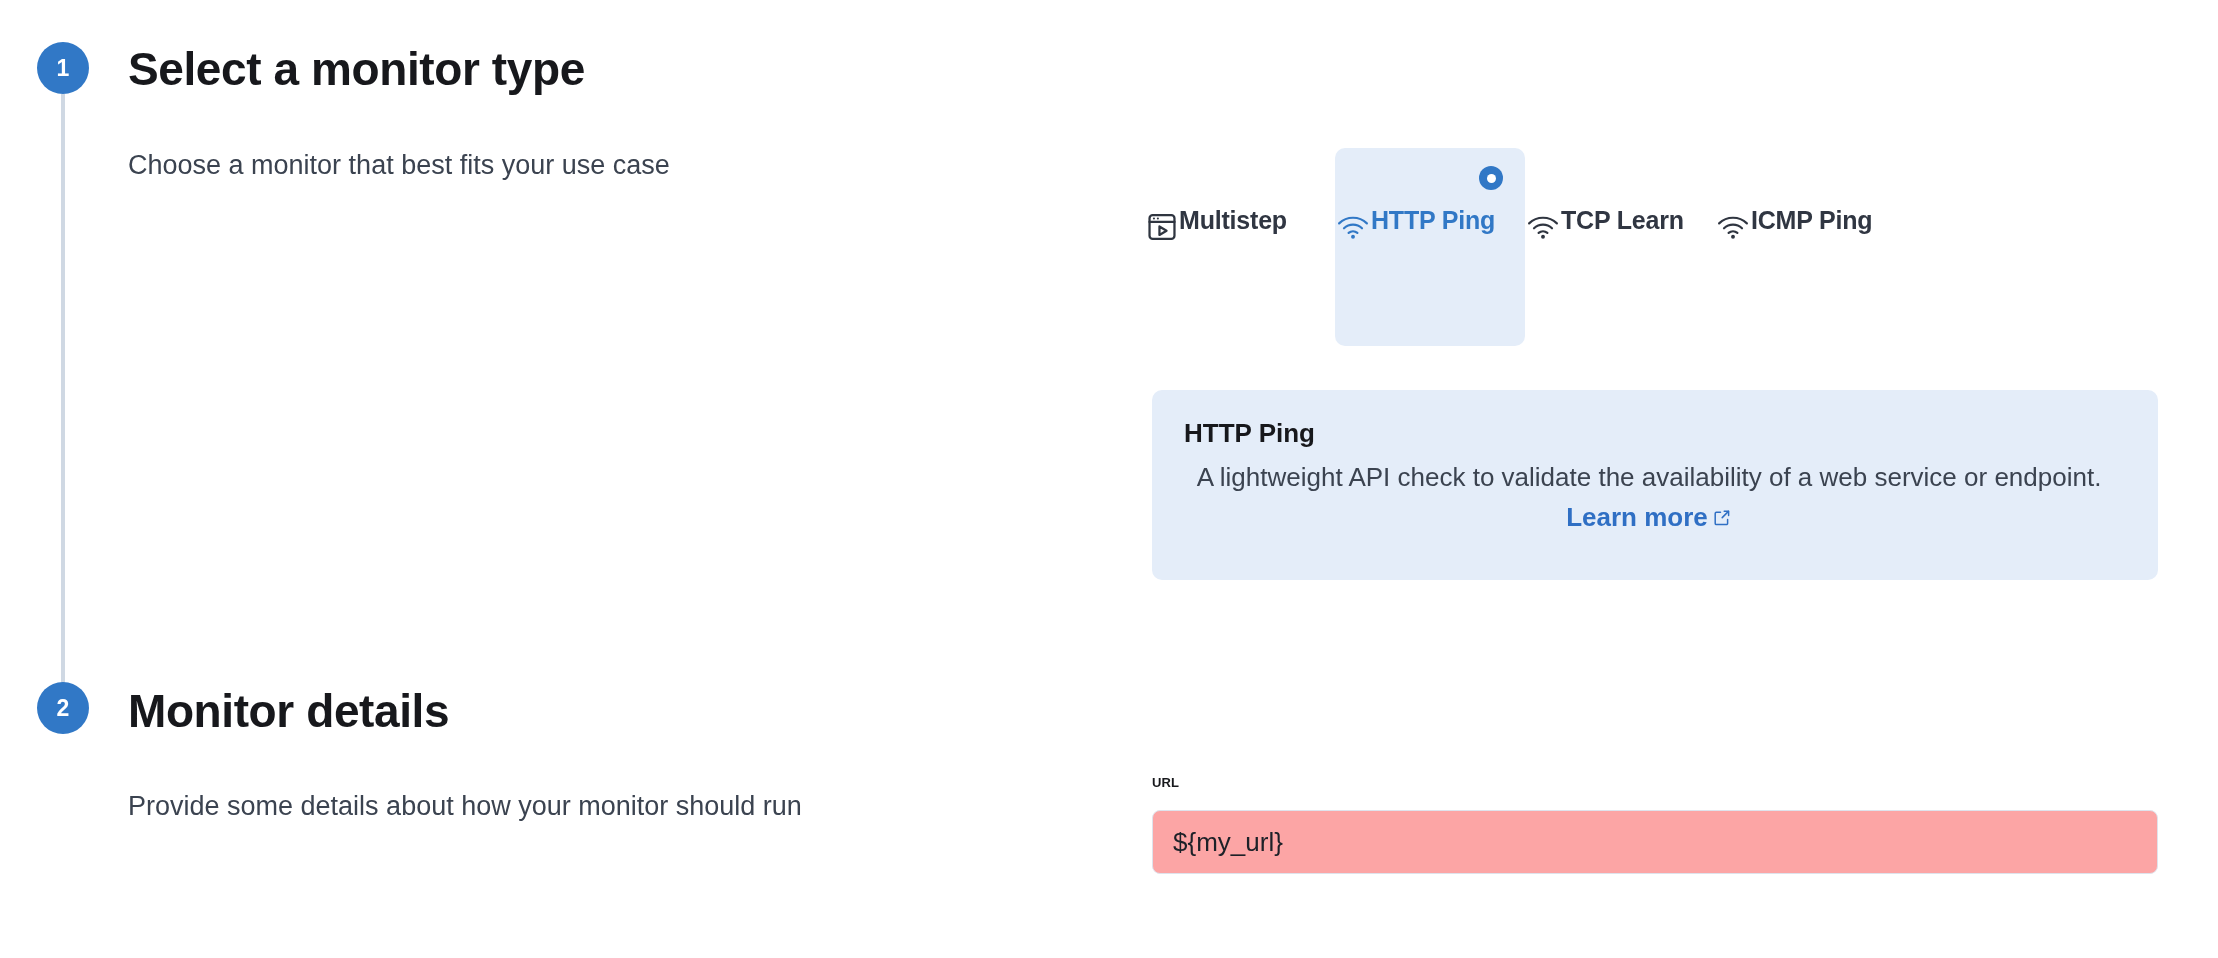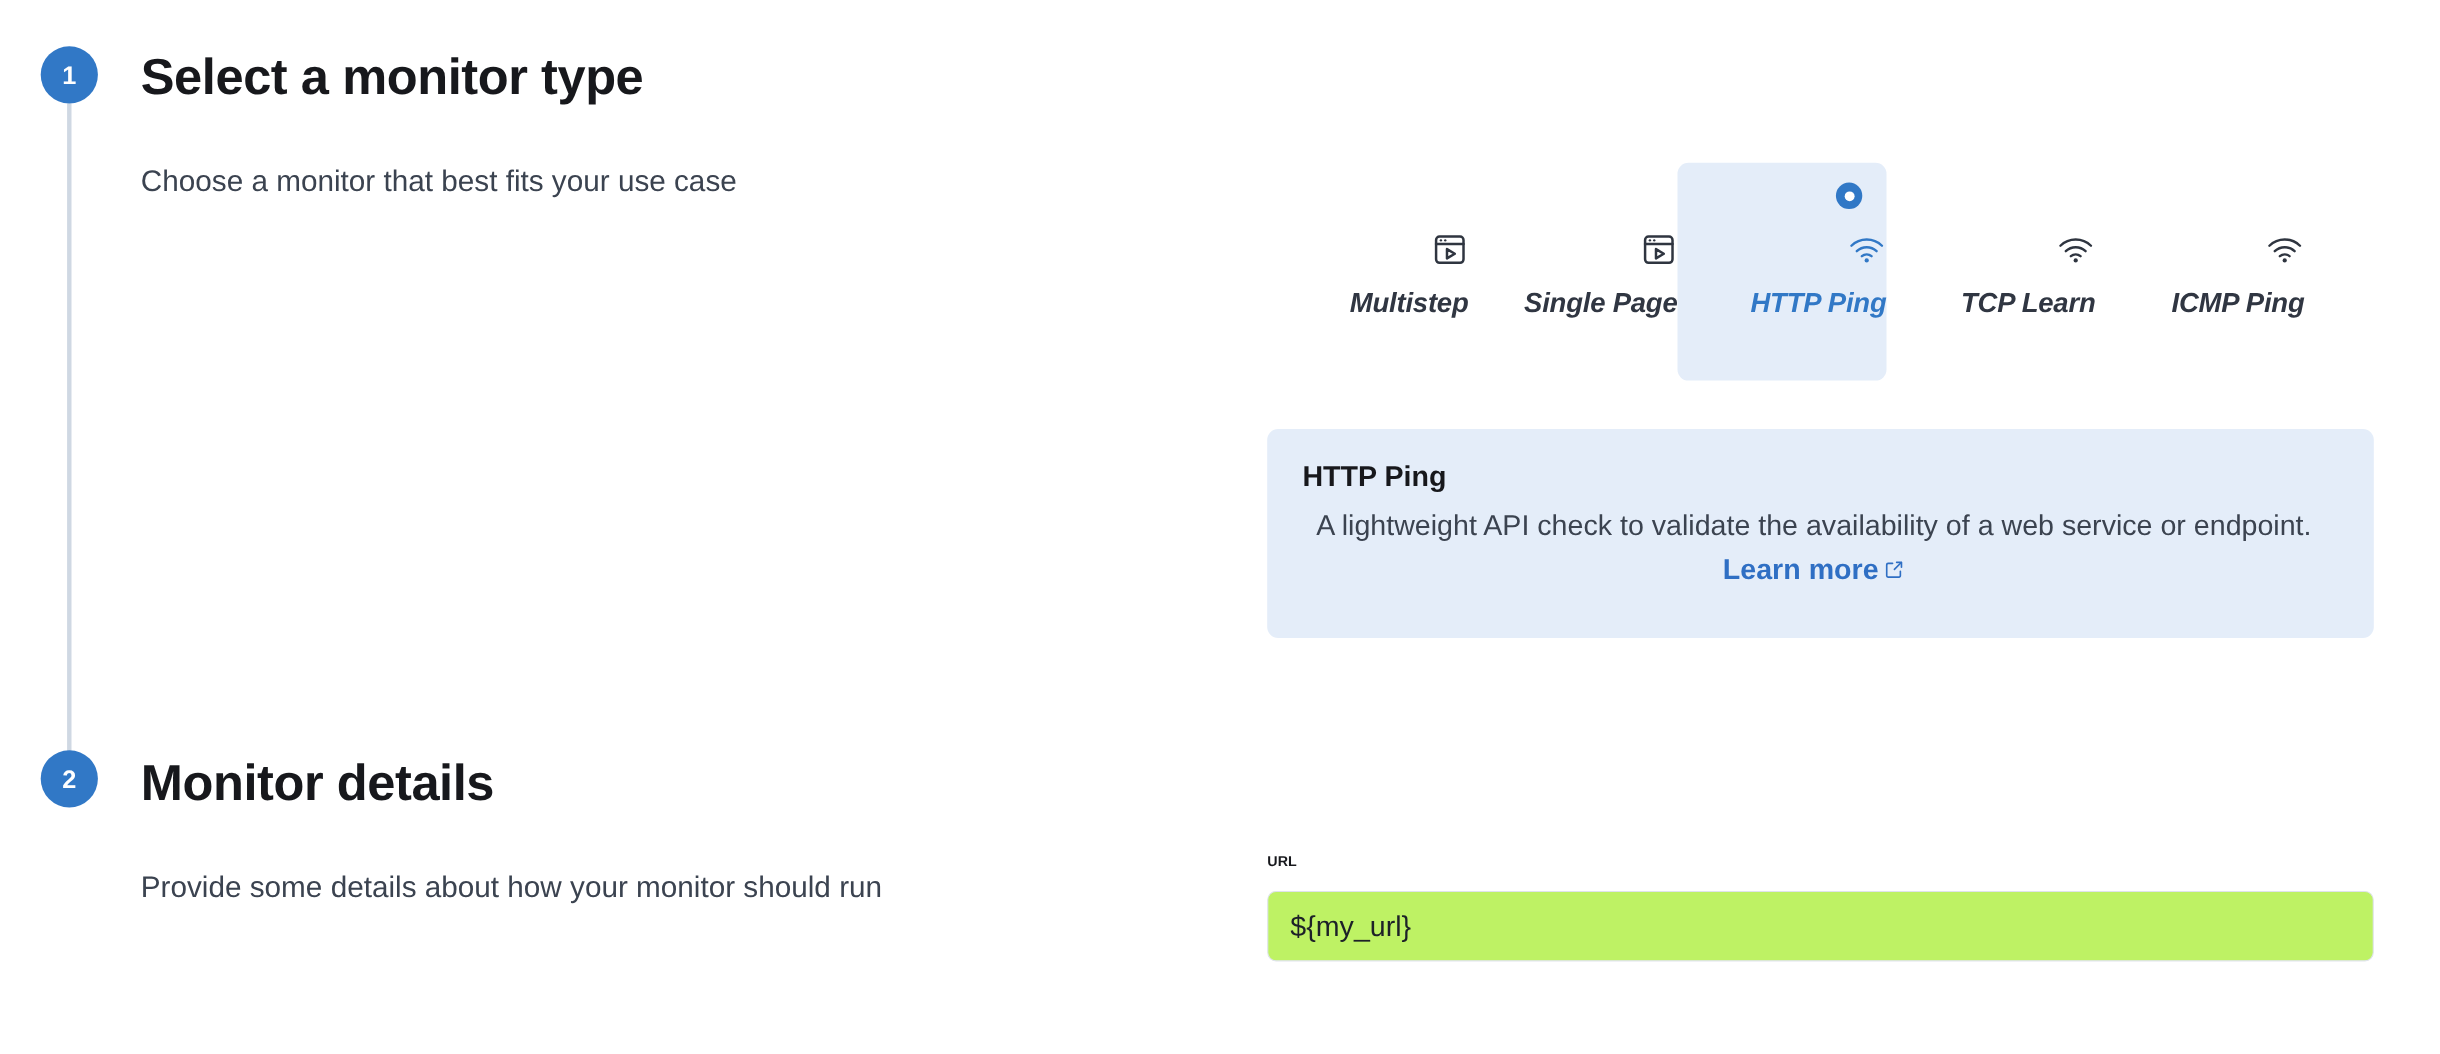--- a/index.html
+++ b/index.html
@@ -77,27 +77,26 @@
     top: 148px;
     display: flex;
     align-items: flex-start;
   }
 
   .type-card {
     width: 190px;
     height: 198px;
     border-radius: 10px;
     display: flex;
-    flex-direction: column;
-    align-items: flex-end;
+    flex-direction: row;
+    align-items: flex-start;
     position: relative;
     padding-top: 58px;
     background: transparent;
     cursor: pointer;
-    font-style: italic;
   }
   .type-card.selected { background: #e4edf9; }
 
   .type-card .glyph {
     height: 42px;
     display: flex;
     align-items: center;
     justify-content: center;
     margin-bottom: 14px;
   }
@@ -176,21 +175,21 @@
     font-weight: bold;
     color: #17181c;
     letter-spacing: 0.1px;
   }
   .url-input {
     position: absolute;
     left: 1152px;
     top: 810px;
     width: 1006px;
     height: 64px;
-    background: #bef264;
+    background: #fca5a5;
     border: 1px solid #dfe3ec;
     border-radius: 8px;
     font-size: 26px;
     color: #1d2128;
     padding: 0 20px;
     font-family: "Liberation Sans", sans-serif;
     outline: none;
   }
   .field-help {
     position: absolute;
@@ -221,32 +220,20 @@
           <rect x="3.2" y="3.6" width="17.6" height="16.8" rx="2.2"></rect>
           <line x1="3.2" y1="8.4" x2="20.8" y2="8.4"></line>
           <circle cx="6.3" cy="6" r="0.75" fill="#2f3540" stroke="none"></circle>
           <circle cx="9.1" cy="6" r="0.75" fill="#2f3540" stroke="none"></circle>
           <path d="M10.2 11.6 L15.2 14.6 L10.2 17.6 Z"></path>
         </svg>
       </span>
       <span class="type-label">Multistep</span>
     </div>
 
-    <div class="type-card">
-      <span class="glyph">
-        <svg width="34" height="34" viewBox="0 0 24 24" fill="none" stroke="#2f3540" stroke-width="1.6" stroke-linecap="round" stroke-linejoin="round">
-          <rect x="3.2" y="3.6" width="17.6" height="16.8" rx="2.2"></rect>
-          <line x1="3.2" y1="8.4" x2="20.8" y2="8.4"></line>
-          <circle cx="6.3" cy="6" r="0.75" fill="#2f3540" stroke="none"></circle>
-          <circle cx="9.1" cy="6" r="0.75" fill="#2f3540" stroke="none"></circle>
-          <path d="M10.2 11.6 L15.2 14.6 L10.2 17.6 Z"></path>
-        </svg>
-      </span>
-      <span class="type-label">Single Page</span>
-    </div>
 
     <div class="type-card selected">
       <span class="radio-dot"></span>
       <span class="glyph">
         <svg width="36" height="30" viewBox="0 0 28 22" fill="none" stroke="#3178c6" stroke-width="1.7" stroke-linecap="round">
           <path d="M3.2 8.2 A15.5 15.5 0 0 1 24.8 8.2"></path>
           <path d="M7.0 12.0 A10.2 10.2 0 0 1 21.0 12.0"></path>
           <path d="M10.6 15.6 A5.2 5.2 0 0 1 17.4 15.6"></path>
           <circle cx="14" cy="18.6" r="1.5" fill="#3178c6" stroke="none"></circle>
         </svg>

